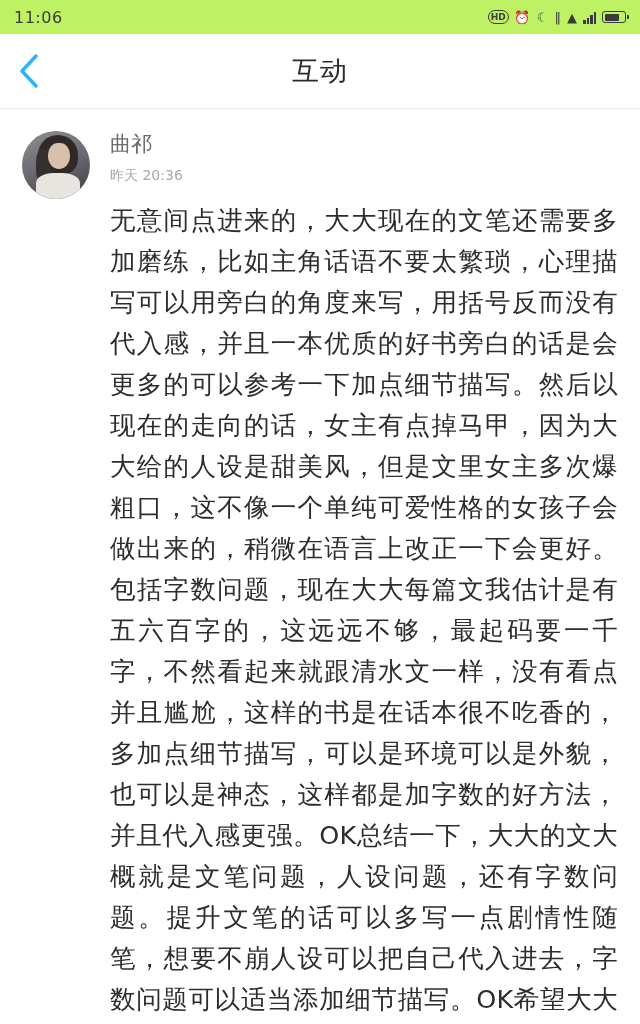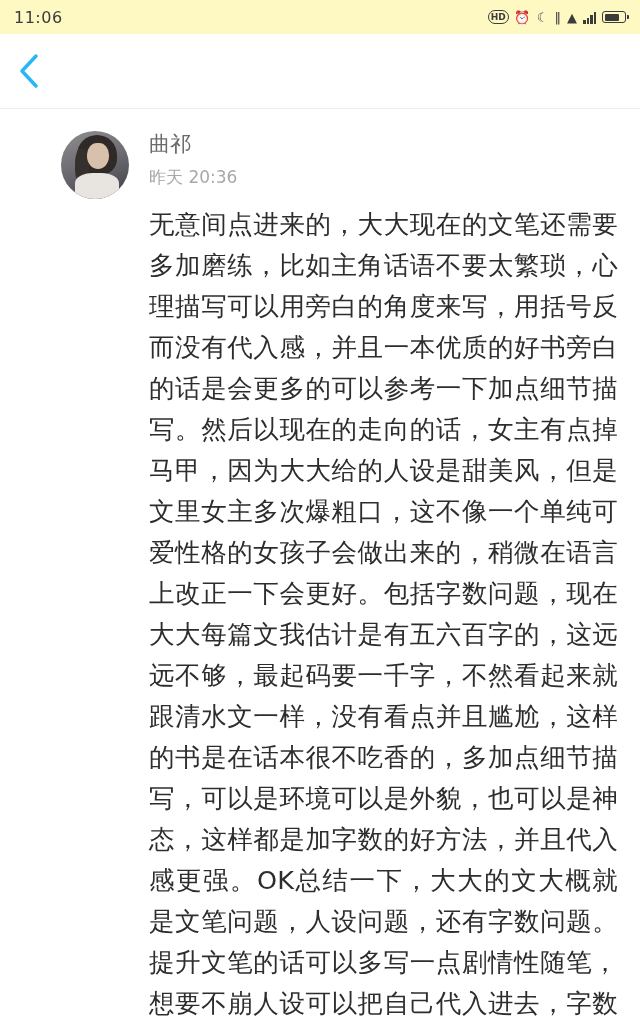--- a/index.html
+++ b/index.html
@@ -18,21 +18,21 @@
     width: 640px;
     height: 1024px;
     background: #ffffff;
     display: flex;
     flex-direction: column;
   }
 
   
   .statusbar {
     height: 34px;
-    background: #fef9c3;
+    background: #bef264;
     display: flex;
     align-items: center;
     justify-content: space-between;
     padding: 8px 14px;
     box-sizing: border-box;
     flex: 0 0 auto;
   }
   .status-clock {
     font-size: 16px;
     color: #3b3b3b;
@@ -131,21 +131,20 @@
     letter-spacing: 1px;
     pointer-events: none;
   }
 
   
   .content {
     flex: 1 1 auto;
     overflow: hidden;
     background: #ffffff;
     position: relative;
-    padding-left: 39px;
   }
   .comment {
     display: flex;
     padding: 22px 22px 0 22px;
     box-sizing: border-box;
   }
   .avatar {
     width: 68px;
     height: 68px;
     border-radius: 50%;
@@ -194,21 +193,21 @@
     flex: 1 1 auto;
     padding-left: 20px;
     min-width: 0;
   }
   .username {
     font-size: 21px;
     color: #6b6b6b;
     line-height: 1.3;
   }
   .timestamp {
-    font-size: 17px;
+    font-size: 14px;
     color: #a8a8a8;
     margin-top: 8px;
     line-height: 1.3;
   }
   .comment-body {
     margin-top: 16px;
     font-size: 25.5px;
     line-height: 41px;
     color: #2d2d2d;
     letter-spacing: 0.2px;
@@ -240,20 +239,21 @@
         </span>
     </div>
   </div>
 
   <div class="titlebar">
     <div class="back-btn">
       <svg width="22" height="36" viewBox="0 0 22 36">
         <polyline points="18,3 4,18 18,33" fill="none" stroke="#29b6f6" stroke-width="3.5" stroke-linecap="round" stroke-linejoin="round"></polyline>
       </svg>
     </div>
+    <div class="page-title">互动</div>
   </div>
 
   <div class="content">
 
     <div class="comment">
       <div class="avatar">
         <span class="hair"></span>
         <span class="hair2"></span>
         <span class="face"></span>
         <span class="body"></span>

